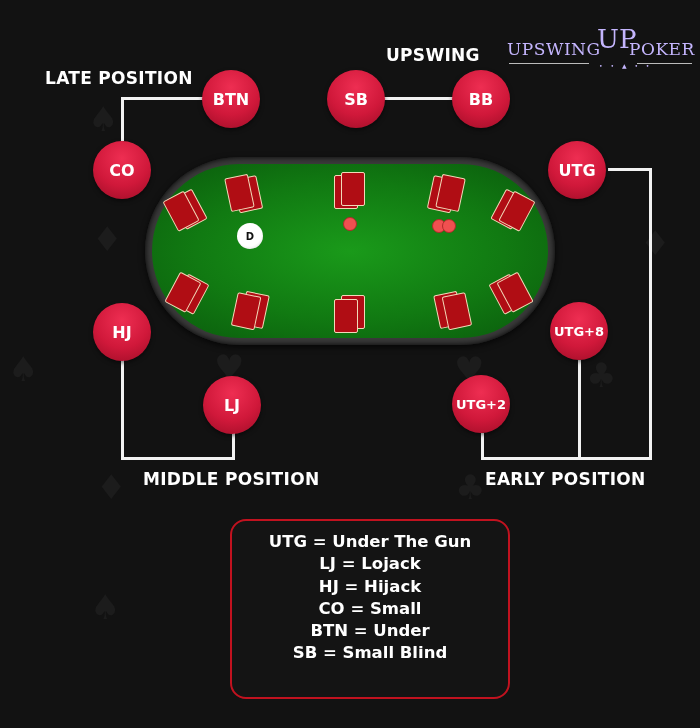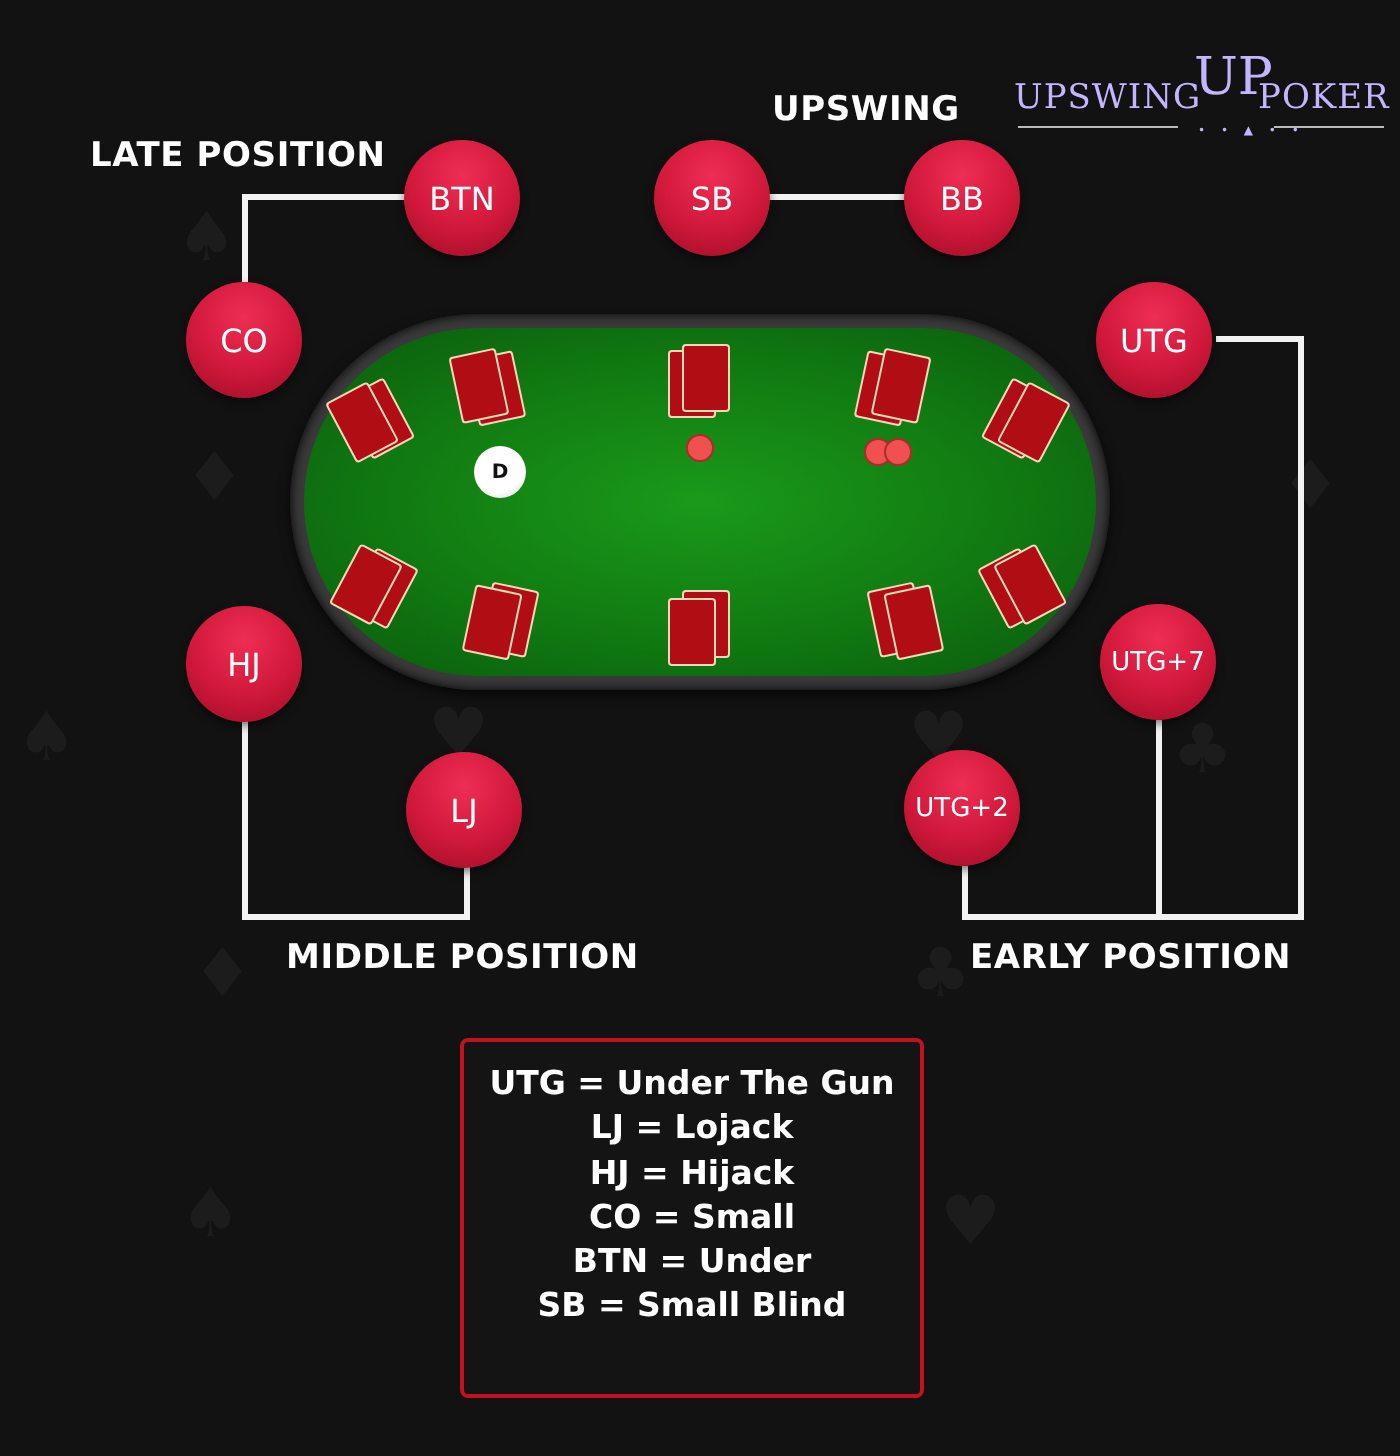--- a/index.html
+++ b/index.html
@@ -5,29 +5,29 @@
   html,body{margin:0;padding:0;}
   body{width:700px;height:728px;background:#121212;position:relative;overflow:hidden;font-family:"DejaVu Sans","Liberation Sans",sans-serif;}
   .bg-suit{position:absolute;color:#1c1c1c;font-size:34px;line-height:1;}
   .logo{position:absolute;left:507px;top:24px;width:185px;height:45px;color:#c4b5fd;}
   .logo .w{position:absolute;top:15px;font-family:"DejaVu Serif","Liberation Serif",serif;font-size:17px;letter-spacing:0.5px;}
   .logo .up{position:absolute;left:90px;top:0;font-family:"DejaVu Serif","Liberation Serif",serif;font-size:26px;}
   .logo .rule{position:absolute;top:39px;height:1px;background:#bbb;}
   .logo .dots{position:absolute;left:92px;top:38px;font-size:6px;letter-spacing:3px;}
   .label{position:absolute;color:#fff;font-weight:bold;font-size:17px;letter-spacing:0.3px;white-space:nowrap;}
   .line{position:absolute;background:#f2f2f2;}
-  .seat{position:absolute;width:58px;height:58px;border-radius:50%;background:radial-gradient(circle at 50% 30%,#ee2e52 0%,#d0183a 55%,#9c0d26 100%);color:#fff;font-weight:normal;font-size:16px;display:flex;align-items:center;justify-content:center;box-shadow:0 2px 4px rgba(0,0,0,.5);}
+  .seat{position:absolute;width:58px;height:58px;border-radius:50%;background:radial-gradient(circle at 50% 30%,#ee2e52 0%,#d0183a 55%,#9c0d26 100%);color:#fff;font-weight:bold;font-size:16px;display:flex;align-items:center;justify-content:center;box-shadow:0 2px 4px rgba(0,0,0,.5);}
   .seat.small{font-size:13px;}
   .table-rail{position:absolute;left:145px;top:157px;width:410px;height:188px;border-radius:94px;background:#3a3a3a;box-shadow:0 0 6px #000 inset,0 2px 6px rgba(0,0,0,.7);}
   .table-felt{position:absolute;left:152px;top:164px;width:396px;height:174px;border-radius:87px;background:radial-gradient(ellipse at center,#1a9a1a 0%,#117a12 55%,#0a5a0c 100%);}
   .cards{position:absolute;width:32px;height:40px;}
   .card{position:absolute;width:22px;height:32px;background:#b00d14;border:1.5px solid #f2d9b8;border-radius:2px;}
   .chip{position:absolute;width:12px;height:12px;border-radius:50%;background:#f05050;border:1px solid #b02a2a;}
   .dealer{position:absolute;left:237px;top:223px;width:26px;height:26px;border-radius:50%;background:radial-gradient(circle at 45% 40%,#fff 60%,#ccc 100%);color:#111;font-size:10px;font-weight:bold;display:flex;align-items:center;justify-content:center;}
-  .legend{position:absolute;left:230px;top:519px;width:232px;height:180px;border:2px solid #c1121f;border-radius:4px;background:#141414;box-sizing:border-box;padding-top:10px;text-align:center;}
+  .legend{position:absolute;left:230px;top:519px;width:280px;height:180px;border:2px solid #c1121f;border-radius:16px;background:#141414;box-sizing:border-box;padding-top:10px;text-align:center;}
   .legend div{color:#fff;font-weight:bold;font-size:16.5px;line-height:22.3px;white-space:nowrap;}
 </style>
 </head>
 <body>
 
 <span class="bg-suit" style="left:88px;top:102px;">♠</span>
 <span class="bg-suit" style="left:92px;top:222px;">♦</span>
 <span class="bg-suit" style="left:8px;top:352px;">♠</span>
 <span class="bg-suit" style="left:214px;top:350px;">♥</span>
 <span class="bg-suit" style="left:586px;top:358px;">♣</span>
@@ -116,21 +116,21 @@
 <div class="chip" style="left:442px;top:219px;"></div>
 
 <div class="dealer">D</div>
 
 <div class="seat" style="left:202px;top:70px;">BTN</div>
 <div class="seat" style="left:327px;top:70px;">SB</div>
 <div class="seat" style="left:452px;top:70px;">BB</div>
 <div class="seat" style="left:93px;top:141px;">CO</div>
 <div class="seat" style="left:548px;top:141px;">UTG</div>
 <div class="seat" style="left:93px;top:303px;">HJ</div>
-<div class="seat small" style="left:550px;top:302px;">UTG+7</div>
+<div class="seat small" style="left:550px;top:302px;">UTG+8</div>
 <div class="seat" style="left:203px;top:376px;">LJ</div>
 <div class="seat small" style="left:452px;top:375px;">UTG+2</div>
 
 <div class="legend">
   <div>UTG = Under The Gun</div>
   <div>LJ = Lojack</div>
   <div>HJ = Hijack</div>
   <div>CO = Small</div>
   <div>BTN = Under</div>
   <div>SB = Small Blind</div>

